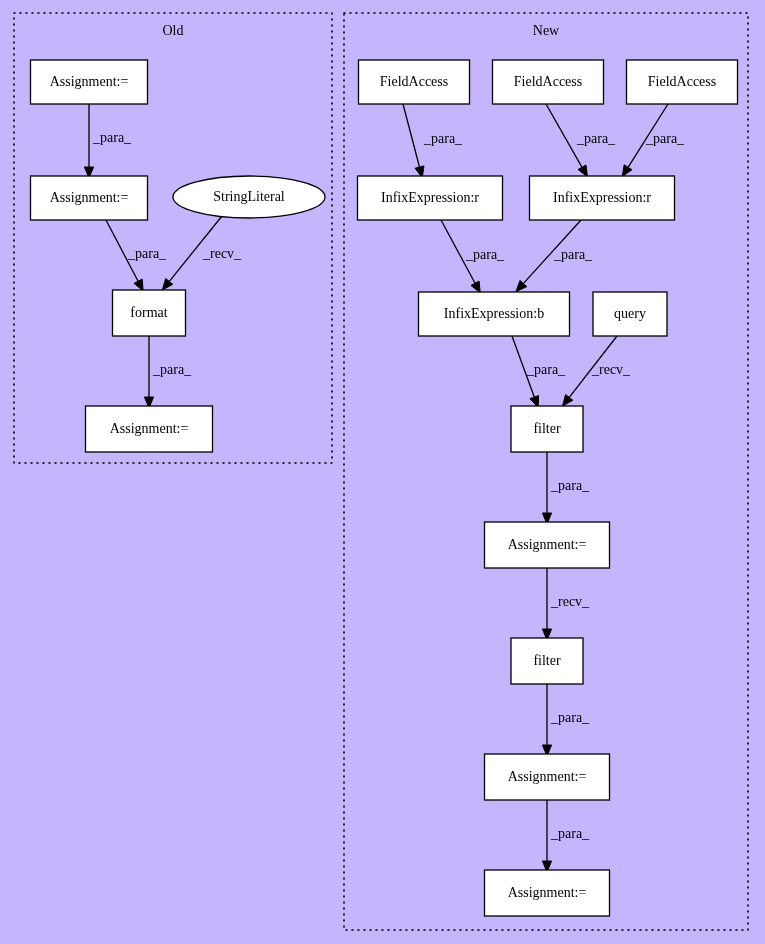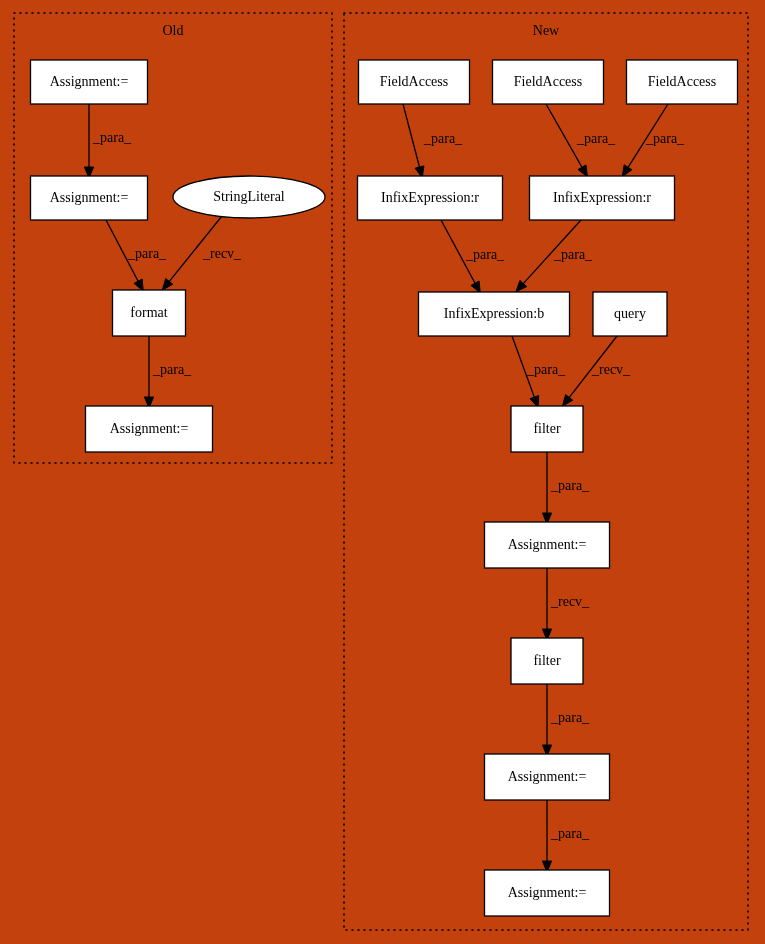--- a/index.html
+++ b/index.html
@@ -10,21 +10,21 @@
   body {
     width: 765px;
     height: 944px;
     font-family: "Liberation Serif", "DejaVu Serif", serif;
     overflow: hidden;
   }
   #graph-root {
     position: relative;
     width: 765px;
     height: 944px;
-    background: #c2410c;
+    background: #c4b5fd;
   }
   svg.graph-canvas {
     display: block;
     width: 765px;
     height: 944px;
   }
   .cluster-border {
     fill: none;
     stroke: #000000;
     stroke-width: 1.6;

